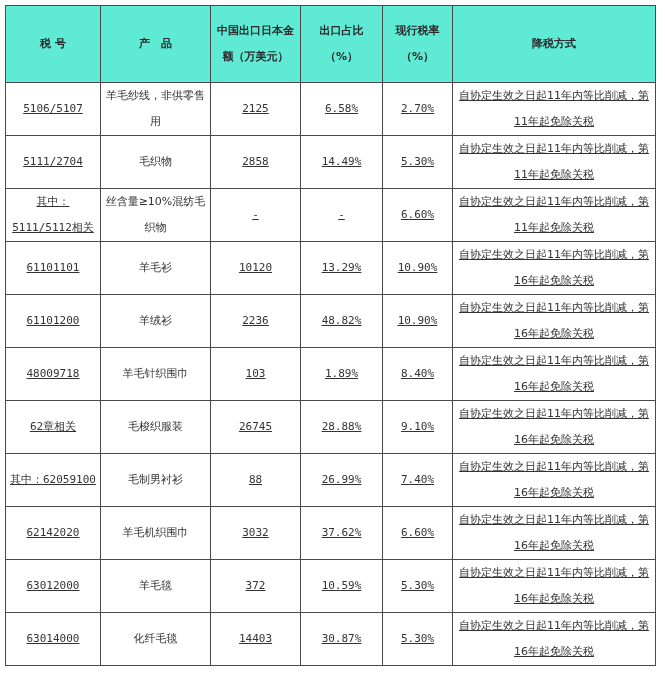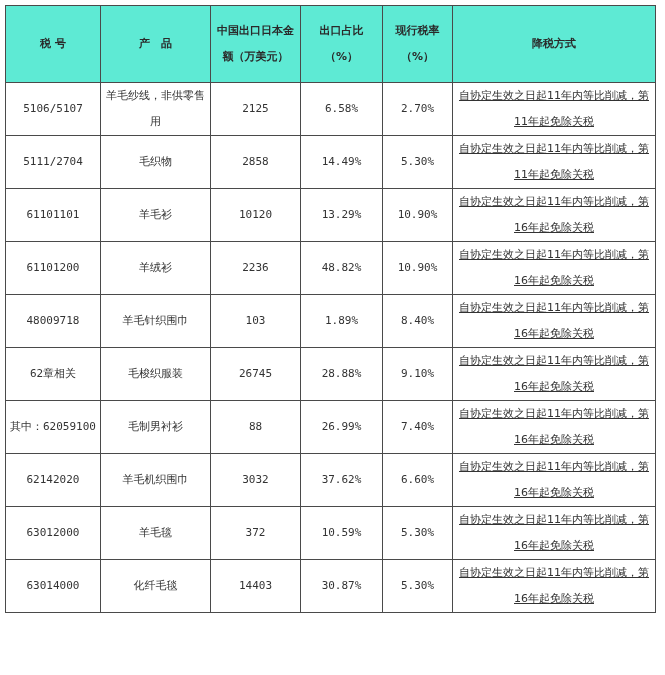--- a/index.html
+++ b/index.html
@@ -21,21 +21,21 @@
       font-size: 11px;
     }
     table.tariff th {
       background: #5eead4;
       font-weight: bold;
       font-size: 11px;
       height: 76px;
       color: #2a2a2a;
     }
     table.tariff td { height: 50px; background: #ffffff; }
-    td.num { font-family: "DejaVu Sans Mono", "Liberation Mono", monospace; font-size: 10.5px; }
+    td.num { font-family: "DejaVu Sans Mono", "Liberation Mono", monospace; font-size: 10.5px; text-decoration: underline; }
     td.prod, td.method { font-size: 11.5px; }
     td.method { text-align: center; text-decoration: underline; }
   </style>
 </head>
 <body>
 
 <table class="tariff">
   <colgroup>
     <col style="width:95px">
     <col style="width:110px">
@@ -62,20 +62,28 @@
       <td class="num">6.58%</td>
       <td class="num">2.70%</td>
       <td class="method">自协定生效之日起11年内等比削减，第11年起免除关税</td>
     </tr>
     <tr>
       <td class="num">5111/2704</td>
       <td class="prod">毛织物</td>
       <td class="num">2858</td>
       <td class="num">14.49%</td>
       <td class="num">5.30%</td>
+      <td class="method">自协定生效之日起11年内等比削减，第11年起免除关税</td>
+    </tr>
+    <tr>
+      <td class="num">其中：5111/5112相关</td>
+      <td class="prod">丝含量≥10%混纺毛织物</td>
+      <td class="num">-</td>
+      <td class="num">-</td>
+      <td class="num">6.60%</td>
       <td class="method">自协定生效之日起11年内等比削减，第11年起免除关税</td>
     </tr>
     <tr>
       <td class="num">61101101</td>
       <td class="prod">羊毛衫</td>
       <td class="num">10120</td>
       <td class="num">13.29%</td>
       <td class="num">10.90%</td>
       <td class="method">自协定生效之日起11年内等比削减，第16年起免除关税</td>
     </tr>

